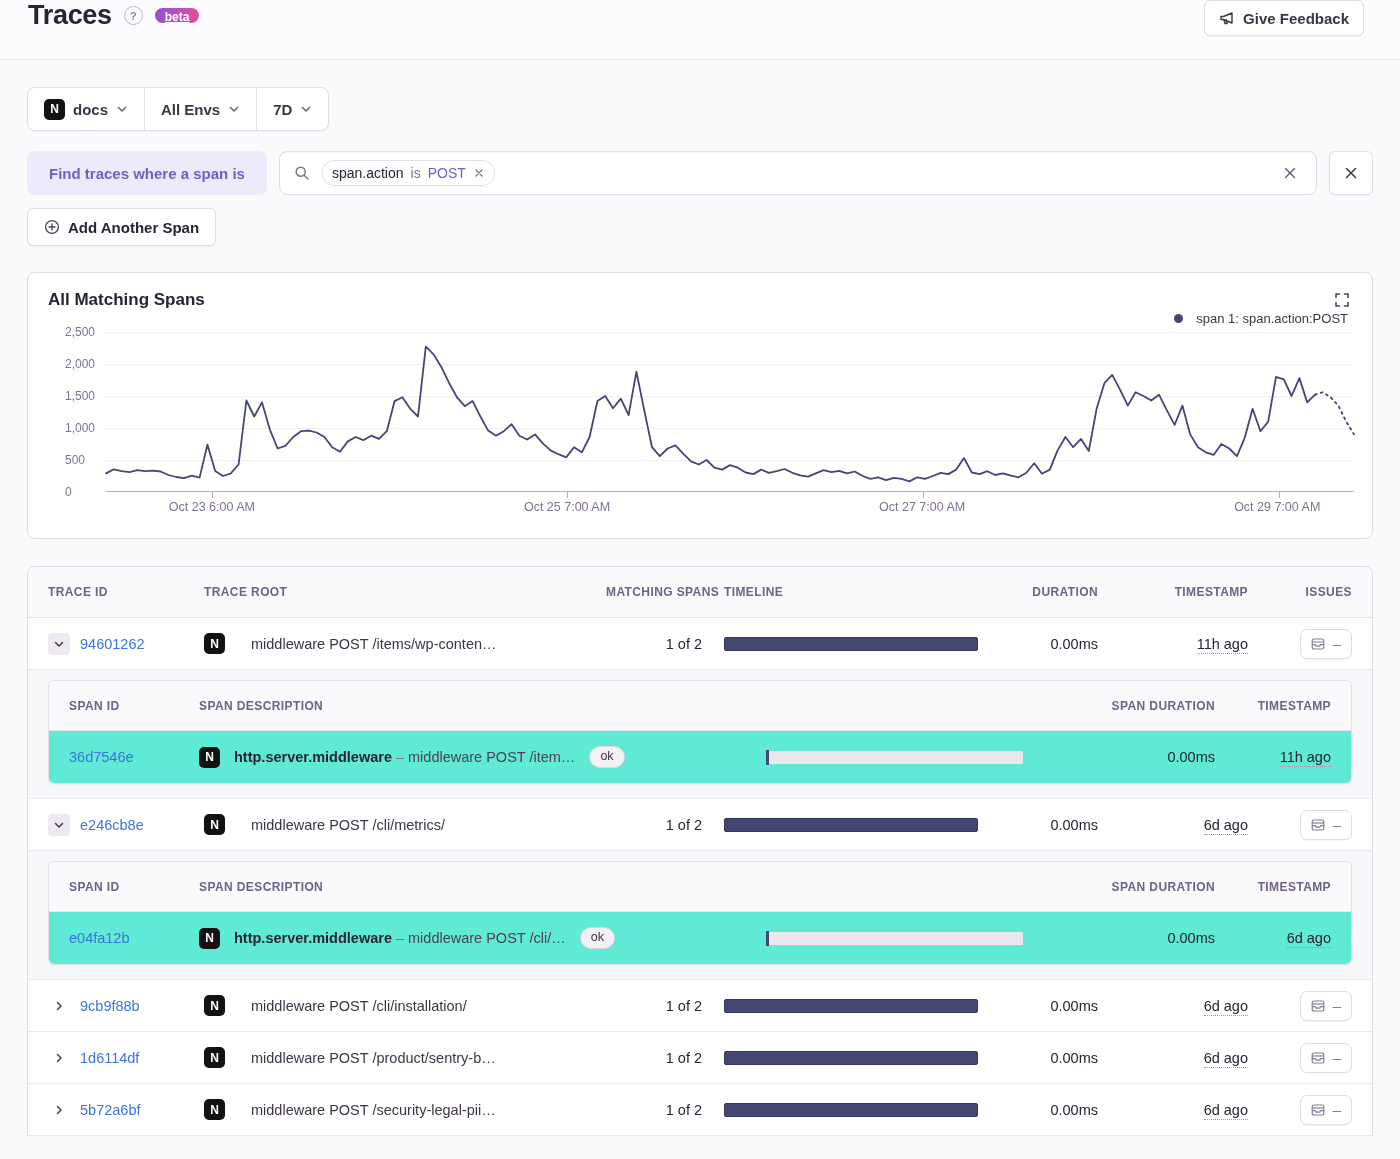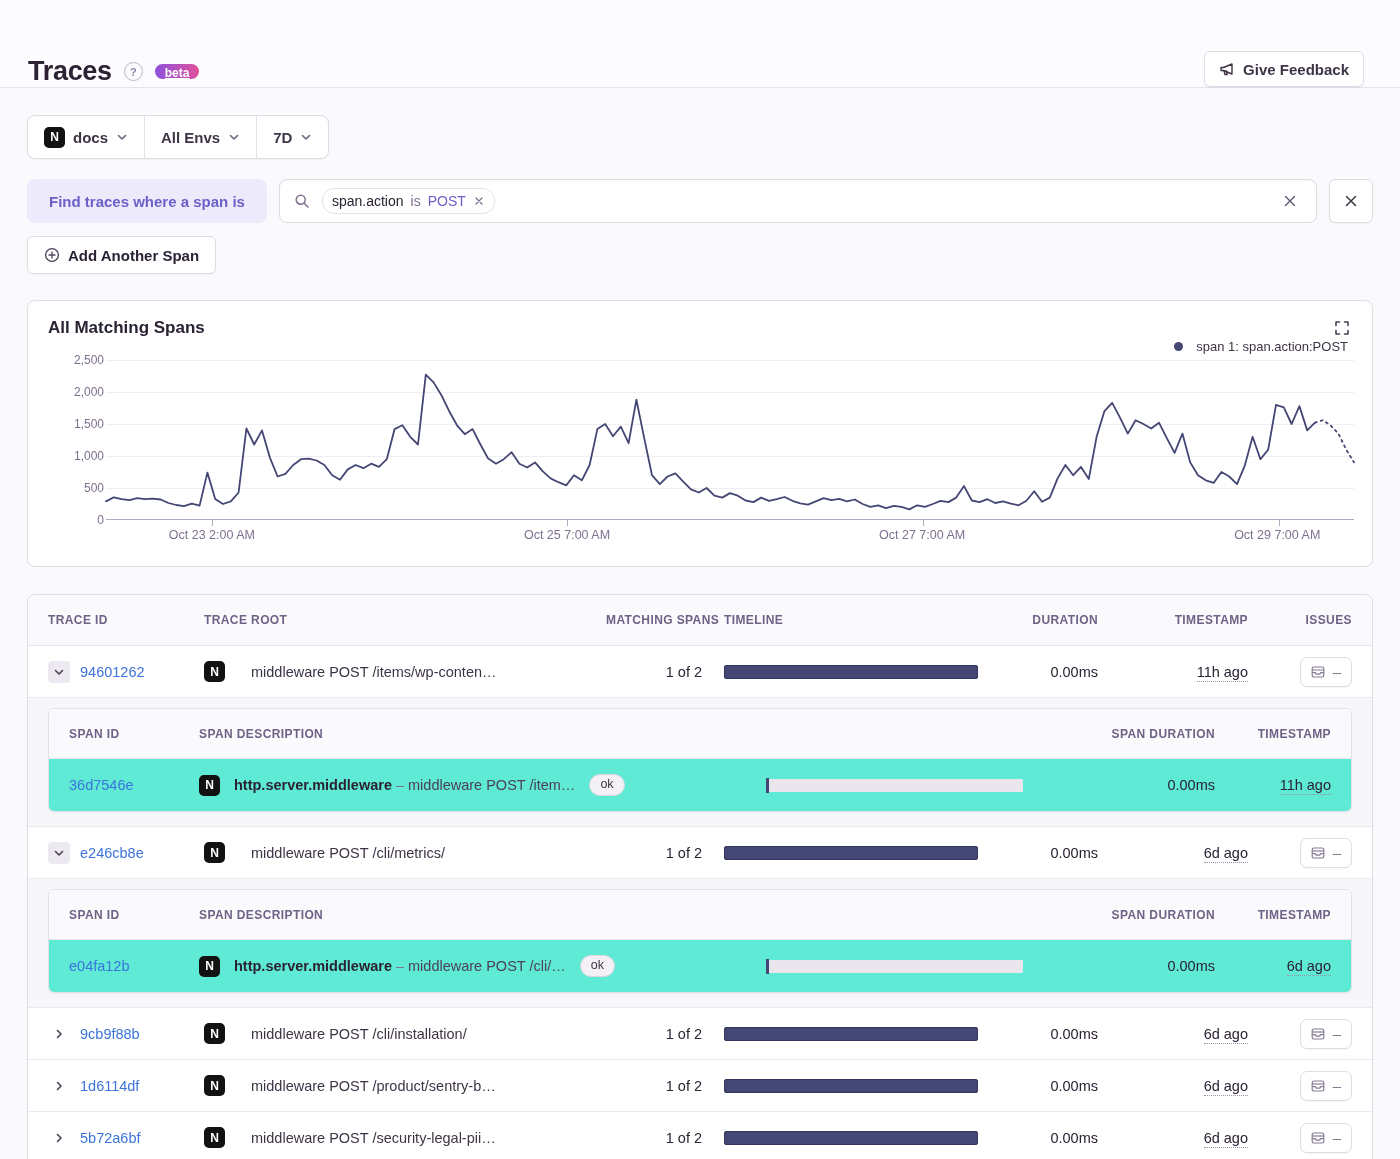--- a/index.html
+++ b/index.html
@@ -1,21 +1,21 @@
 <!DOCTYPE html>
 <html><head>
 <meta charset="utf-8">
 <style>
   * { margin:0; padding:0; box-sizing:border-box; }
   html,body { width:1400px; height:1159px; overflow:hidden; background:#FAF9FB;
     font-family:"Liberation Sans","DejaVu Sans",sans-serif; color:#2B2233; }
 
   
-  .app-header { height:88px; background:#FCFBFD; border-bottom:1px solid #E8E4EC;
-    display:flex; align-items:flex-end; padding:0 36px 0 28px; }
+  .app-header { height:60px; background:#FCFBFD; border-bottom:1px solid #E8E4EC;
+    display:flex; align-items:flex-start; padding:0 36px 0 28px; }
   .title-group { display:flex; align-items:center; gap:12px; }
   .page-title { font-size:27px; font-weight:700; letter-spacing:-0.3px; }
   .help-circle { width:19px; height:19px; border:1.5px solid #BDB5C8; border-radius:50%;
     display:flex; align-items:center; justify-content:center; font-size:11px; color:#8F84A0; font-weight:700; }
   .beta-badge { background:linear-gradient(90deg,#8E51DC,#E0509C); color:#fff; font-size:12px;
     font-weight:700; padding:3px 10px 0; border-radius:20px; line-height:1;text-decoration:underline; }
   .spacer { flex:1; }
   .btn { background:#fff; border:1px solid #E0DCE5; border-radius:6px; cursor:pointer;
     font-family:inherit; color:#3E3446; display:inline-flex; align-items:center; gap:8px;
     box-shadow:0 1px 1px rgba(43,34,51,0.04); }
@@ -53,21 +53,21 @@
   
   .chart-card { margin-top:26px; background:#fff; border:1px solid #E0DCE5; border-radius:8px;
     padding:17px 20px 10px; height:267px; }
   .chart-head { display:flex; align-items:flex-start; }
   .chart-title { font-size:17px; font-weight:700; color:#2B2233; }
   .expand-btn { margin-left:auto; background:none; border:none; color:#4D4158; cursor:pointer; padding:2px; }
   .legend-row { display:flex; justify-content:flex-end; margin:1px 4px 6px 0; }
   .legend { display:inline-flex; align-items:center; gap:13px; font-size:13px; color:#3E3446; cursor:pointer; }
   .legend .dot { width:9px; height:9px; border-radius:50%; background:#444674; display:inline-block; }
   .plot-zone { position:relative; padding-left:58px; }
-  .ylabel { position:absolute; left:8px; width:48px; text-align:right; font-size:12px; color:#80708F; }
+  .ylabel { position:absolute; left:17px; width:48px; text-align:left; font-size:12px; color:#80708F; }
   .plot-area { position:relative; height:160px; }
   .plot-area svg { position:absolute; top:0; left:0; overflow:visible; }
   .xlabels { position:relative; margin-left:58px; height:26px; margin-top:6px; }
   .xlabel { position:absolute; transform:translateX(-50%); font-size:12.5px; color:#80708F; white-space:nowrap; top:2px; }
 
   
   .table-card { margin-top:27px; background:#fff; border:1px solid #E0DCE5; border-radius:8px 8px 0 0;
     border-bottom:none; overflow:hidden; }
   .thead, .trow { display:grid;
     grid-template-columns:152px minmax(0,1fr) 96px 296px 100px 150px 104px;
@@ -243,21 +243,21 @@
             <line x1="106.08000000000001" x2="106.08000000000001" y1="160" y2="166" stroke="#B3ABBF" stroke-width="1" shape-rendering="crispEdges"></line>
             <line x1="461.76" x2="461.76" y1="160" y2="166" stroke="#B3ABBF" stroke-width="1" shape-rendering="crispEdges"></line>
             <line x1="817.44" x2="817.44" y1="160" y2="166" stroke="#B3ABBF" stroke-width="1" shape-rendering="crispEdges"></line>
             <line x1="1173.12" x2="1173.12" y1="160" y2="166" stroke="#B3ABBF" stroke-width="1" shape-rendering="crispEdges"></line>
             <polyline points="0.0,141.4 7.8,137.3 15.6,139.2 23.4,140.2 31.2,138.2 39.0,139.2 46.8,138.6 54.6,139.5 62.4,143.0 70.2,145.0 78.0,146.2 85.8,143.7 93.6,145.6 101.4,112.6 109.2,138.9 117.0,144.0 124.8,141.4 132.6,132.5 140.4,68.5 148.2,84.5 156.0,70.4 163.8,97.3 171.6,116.5 179.4,113.9 187.2,105.0 195.0,99.2 202.8,98.6 210.6,100.5 218.4,105.0 226.2,115.2 234.0,119.7 241.8,109.4 249.6,105.0 257.4,108.2 265.2,103.7 273.0,106.9 280.8,99.2 288.6,69.1 296.4,65.3 304.2,76.8 312.0,84.5 319.8,14.7 327.6,22.4 335.4,35.2 343.2,51.2 351.0,65.3 358.8,74.2 366.6,69.1 374.4,84.5 382.2,98.6 390.0,103.7 397.8,99.2 405.6,92.2 413.4,103.7 421.2,107.5 429.0,102.4 436.8,111.4 444.6,118.4 452.4,122.2 460.2,125.4 468.0,115.2 475.8,120.3 483.6,105.0 491.4,69.1 499.2,64.0 507.0,76.2 514.8,66.6 522.6,83.2 530.4,39.7 538.2,78.1 546.0,115.2 553.8,124.2 561.6,116.5 569.4,113.3 577.2,121.6 585.0,129.3 592.8,132.5 600.6,128.0 608.4,135.7 616.2,137.6 624.0,133.1 631.8,135.7 639.6,140.5 647.4,142.1 655.2,137.6 663.0,140.8 670.8,139.2 678.6,137.0 686.4,140.8 694.2,143.4 702.0,144.6 709.8,141.4 717.6,138.2 725.4,140.2 733.2,138.9 741.0,141.4 748.8,139.5 756.6,144.0 764.4,146.9 772.2,145.3 780.0,148.2 787.8,145.9 795.6,146.9 803.4,149.4 811.2,145.3 819.0,146.9 826.8,144.0 834.6,140.8 842.4,142.1 850.2,137.6 858.0,126.1 865.8,140.5 873.6,142.1 881.4,139.2 889.2,143.0 897.0,141.4 904.8,143.7 912.6,145.3 920.4,140.8 928.2,131.2 936.0,141.8 943.8,137.6 951.6,118.4 959.4,105.0 967.2,115.2 975.0,106.9 982.8,119.0 990.6,76.8 998.4,51.2 1006.2,42.9 1014.0,57.6 1021.8,73.6 1029.6,60.2 1037.4,64.0 1045.2,68.5 1053.0,62.7 1060.8,78.1 1068.6,92.8 1076.4,73.6 1084.2,102.4 1092.0,115.2 1099.8,120.3 1107.6,122.9 1115.4,112.0 1123.2,116.5 1131.0,124.2 1138.8,105.6 1146.6,76.8 1154.4,99.2 1162.2,89.6 1170.0,44.8 1177.8,47.4 1185.6,64.0 1193.4,46.1 1201.2,70.4 1209.0,62.7" fill="none" stroke="#444674" stroke-width="1.8" stroke-linejoin="round" stroke-linecap="round"></polyline>
             <polyline points="1209.0,62.7 1216.8,60.2 1224.6,65.3 1232.4,73.6 1240.2,89.6 1248.0,102.4" fill="none" stroke="#444674" stroke-width="1.8" stroke-linecap="round" stroke-dasharray="2 4"></polyline>
           </svg>
       </div>
     </div>
     <div class="xlabels" id="xlabels">
-        <div class="xlabel" style="left: 8.5%;">Oct 23 2:00 AM</div>
+        <div class="xlabel" style="left: 8.5%;">Oct 23 6:00 AM</div>
         <div class="xlabel" style="left: 37%;">Oct 25 7:00 AM</div>
         <div class="xlabel" style="left: 65.5%;">Oct 27 7:00 AM</div>
         <div class="xlabel" style="left: 94%;">Oct 29 7:00 AM</div>
       </div>
   </section>
 
   
   <section class="table-card">
     <div class="thead">
       <div class="th">TRACE ID</div>

